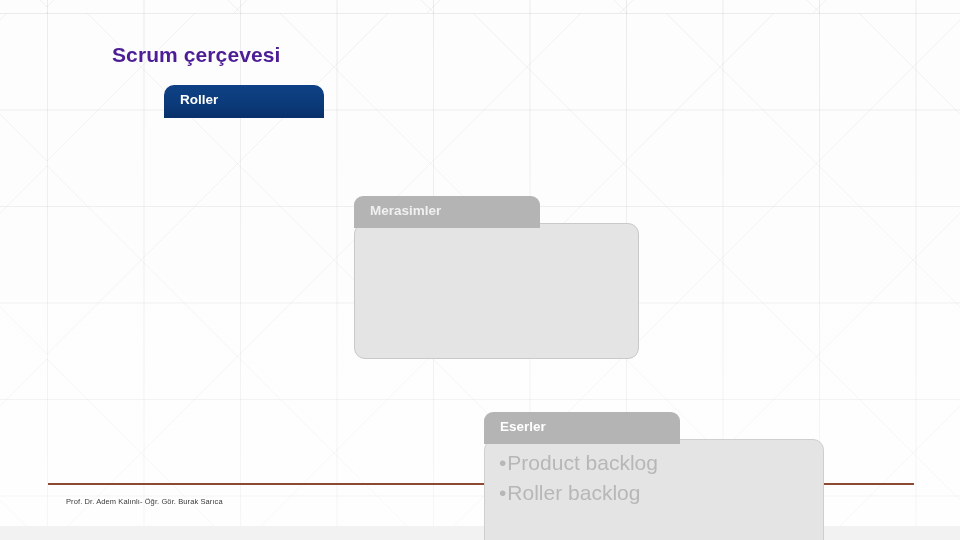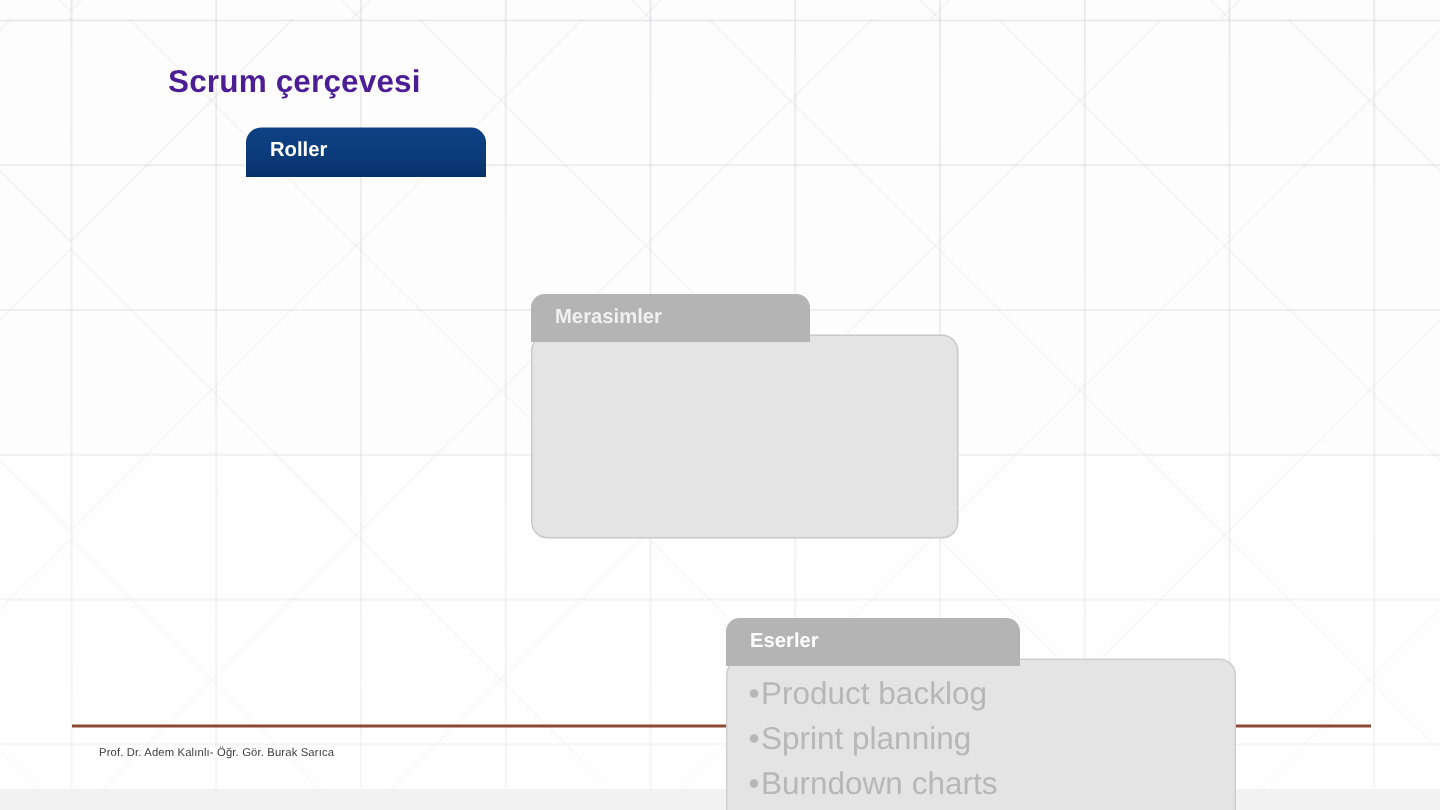--- a/index.html
+++ b/index.html
@@ -221,22 +221,21 @@
   <div class="bg-bottomstrip"></div>
 
   <div class="slide-title">Scrum çerçevesi</div>
 
   <div class="card" id="card-artifacts">
     <div class="card-head">
       <div class="card-head-label">Eserler</div>
     </div>
     <div class="card-body">
       <div class="bullet-line"><span class="dot">•</span><span>Product backlog</span></div>
-      <div class="bullet-line"><span class="dot">•</span><span>Sprint planning</span></div>
-      <div class="bullet-line"><span class="dot">•</span><span>Burndown charts</span></div>
+      <div class="bullet-line"><span class="dot">•</span><span>Roller backlog</span></div>
     </div>
   </div>
 
   <div class="card" id="card-ceremonies">
     <div class="card-head">
       <div class="card-head-label">Merasimler</div>
     </div>
     <div class="card-body">
     </div>
   </div>

